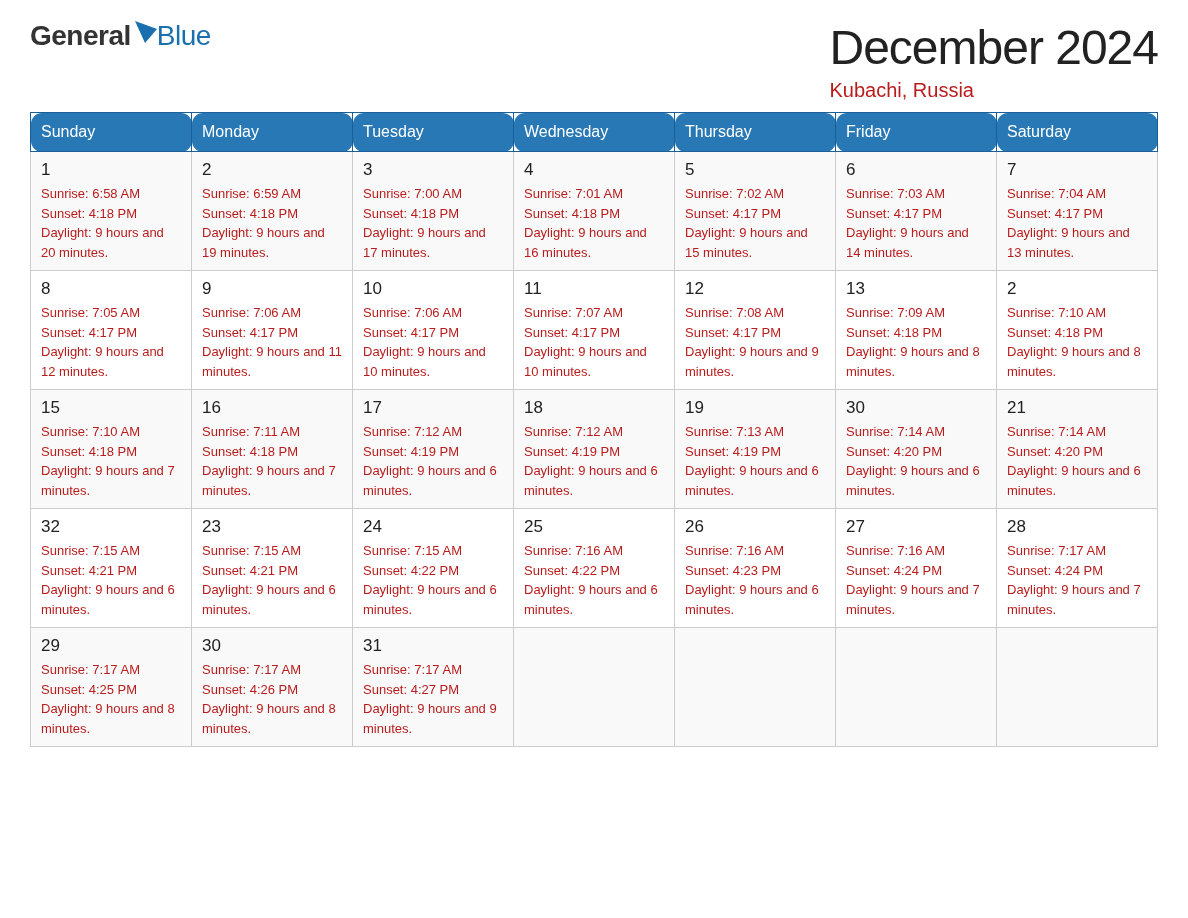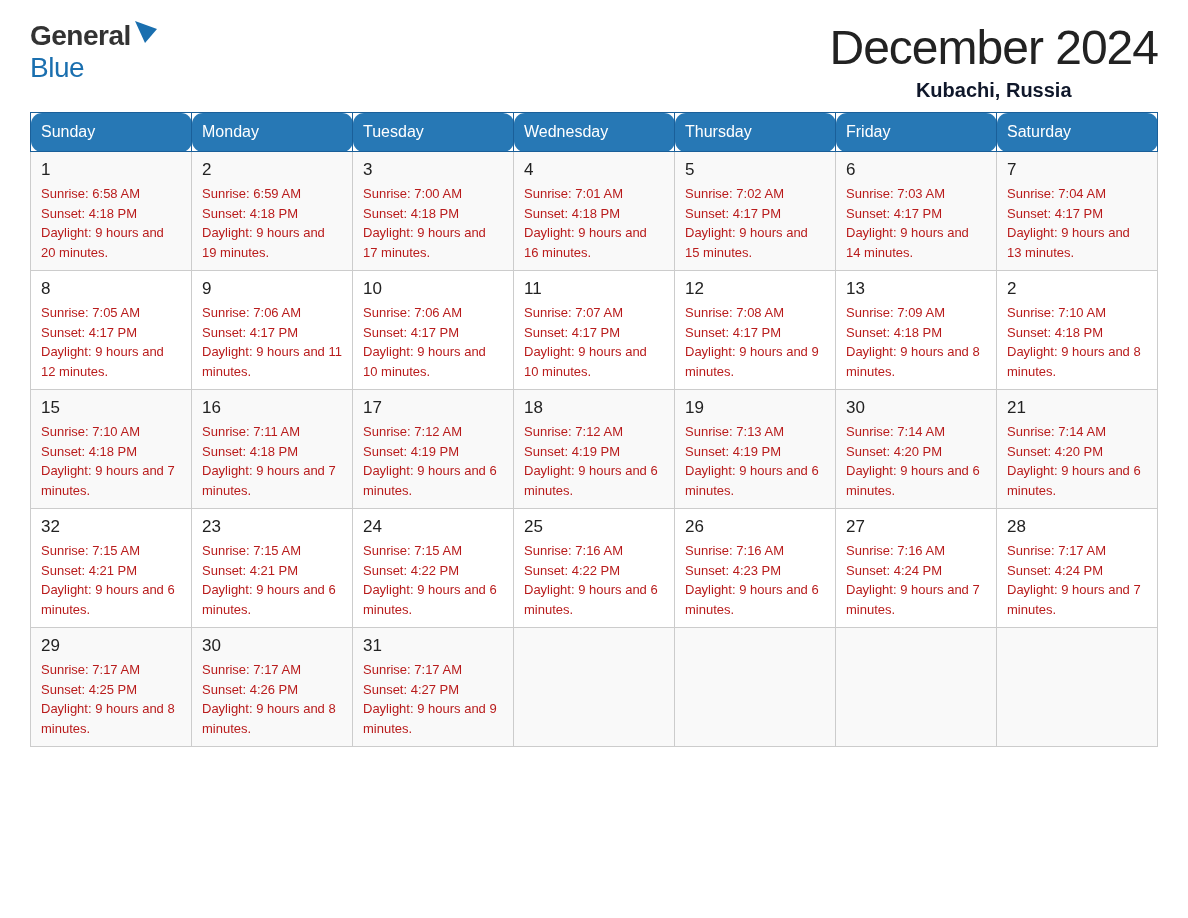--- a/index.html
+++ b/index.html
@@ -11,53 +11,52 @@
       min-height: 918px;
     }
     .header {
       display: flex;
       justify-content: space-between;
       align-items: flex-start;
       margin-bottom: 10px;
     }
     .logo {
       display: flex;
-      flex-direction: column;
+      flex-direction: row;
       align-items: flex-start;
     }
     .logo-general {
       font-size: 28px;
       font-weight: bold;
       color: #333;
       letter-spacing: -0.5px;
     }
     .logo-blue {
       font-size: 28px;
       font-weight: normal;
       color: #1a6faf;
       letter-spacing: -0.5px;
     }
     .logo-line {
       display: flex;
       align-items: center;
     }
     .title-block {
-      text-align: center;
+      text-align: left;
     }
     .month-title {
       font-size: 48px;
       font-weight: normal;
       color: #222;
       letter-spacing: -1px;
     }
     .location {
       font-size: 20px;
-      color: #0f172a;
+      color: #b91c1c;
       margin-top: 4px;
-      font-weight: bold;
     }
     .calendar {
       width: 100%;
       border-collapse: collapse;
       margin-top: 10px;
     }
     .calendar th {
       background-color: #2778b5;
       color: #fff;
       font-size: 16px;

